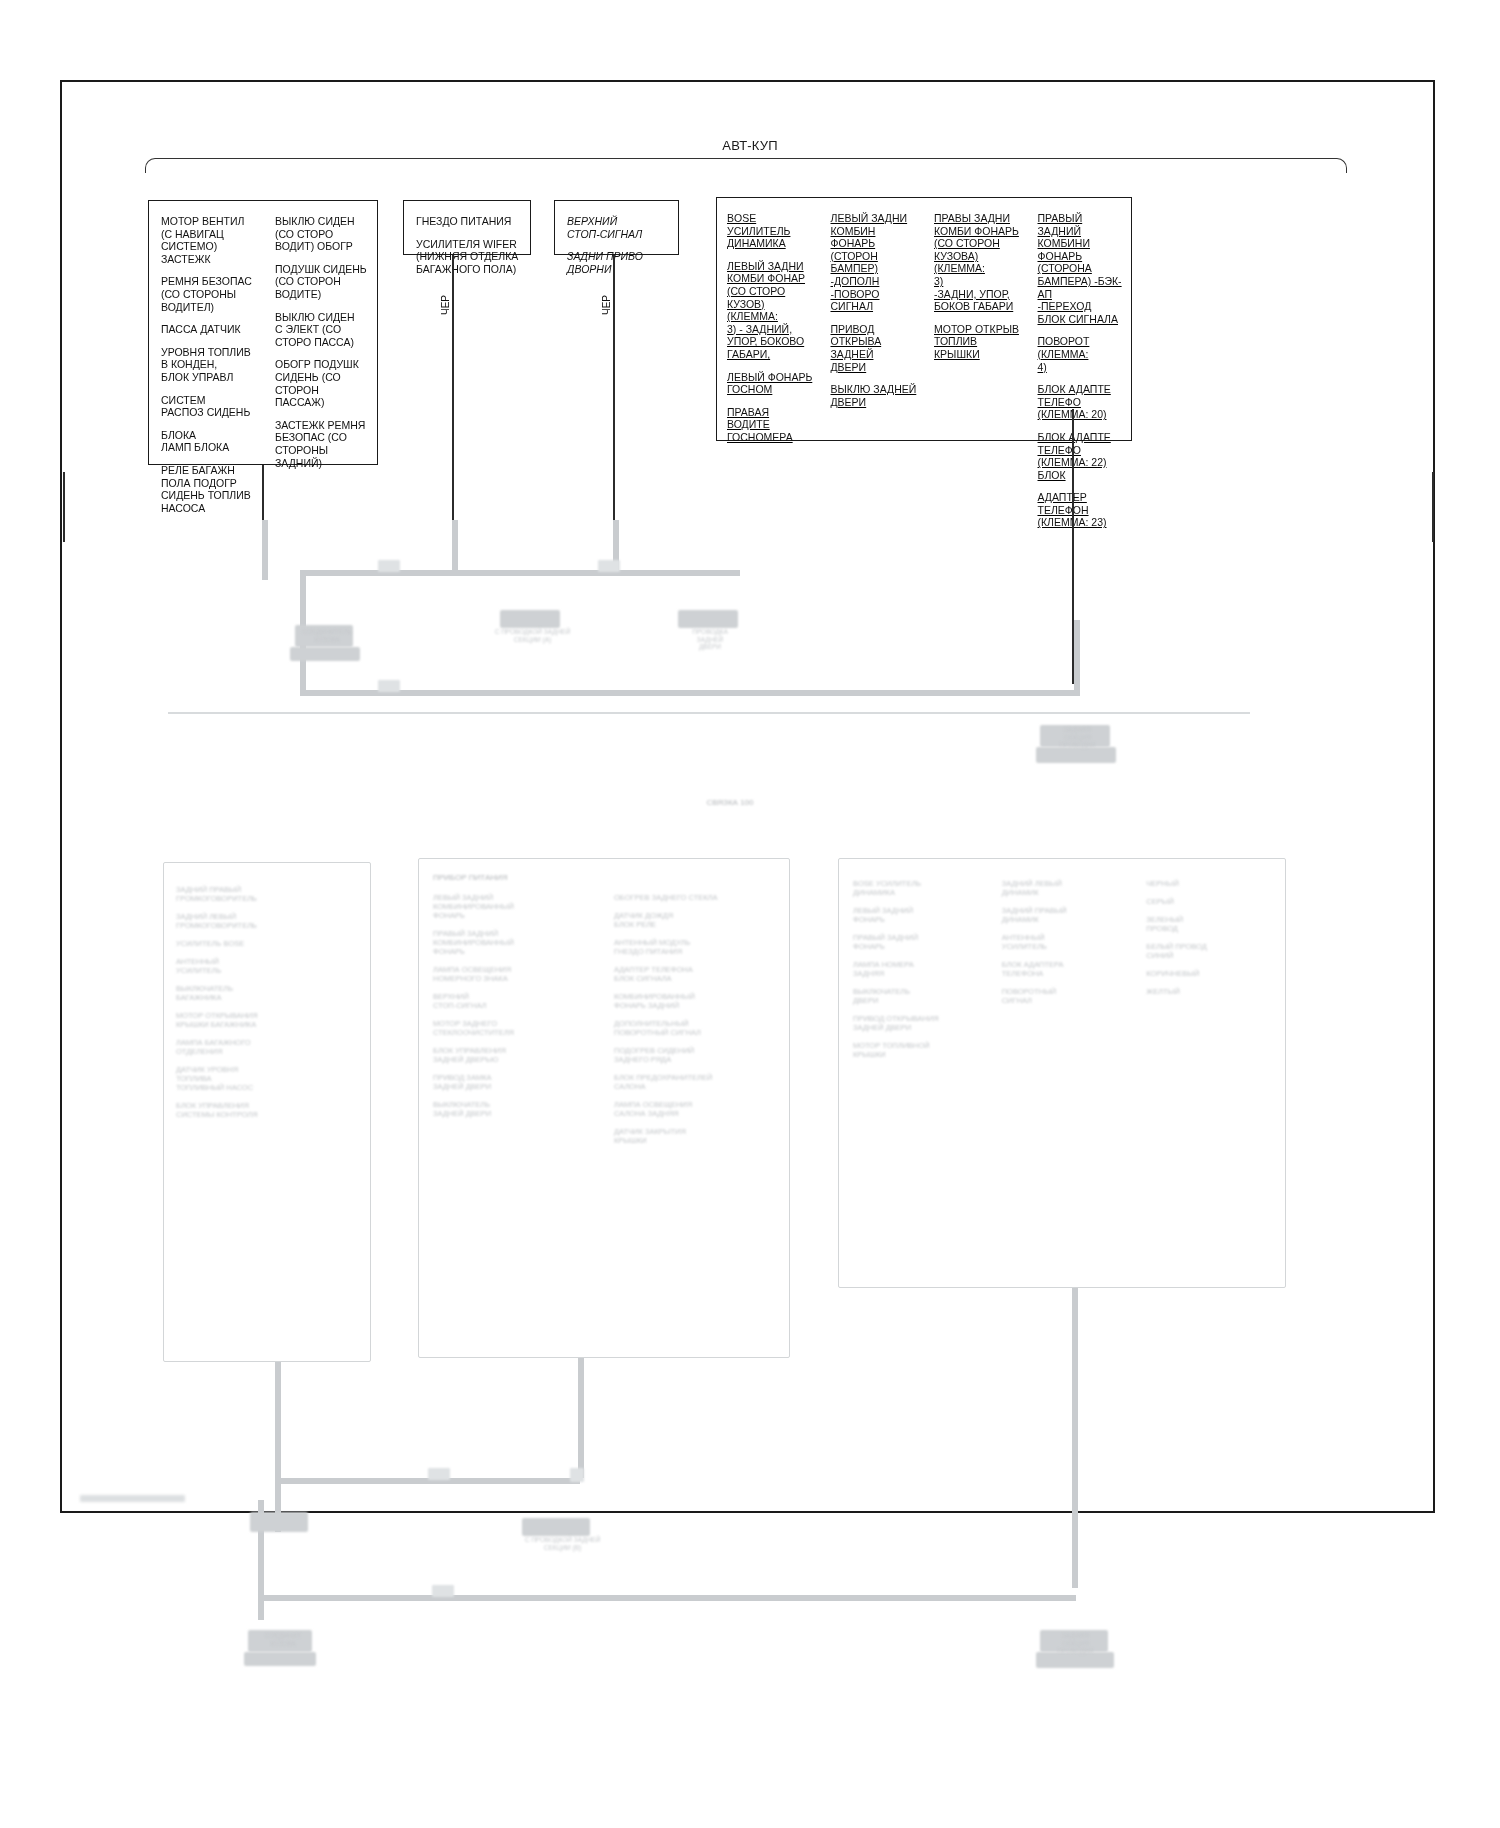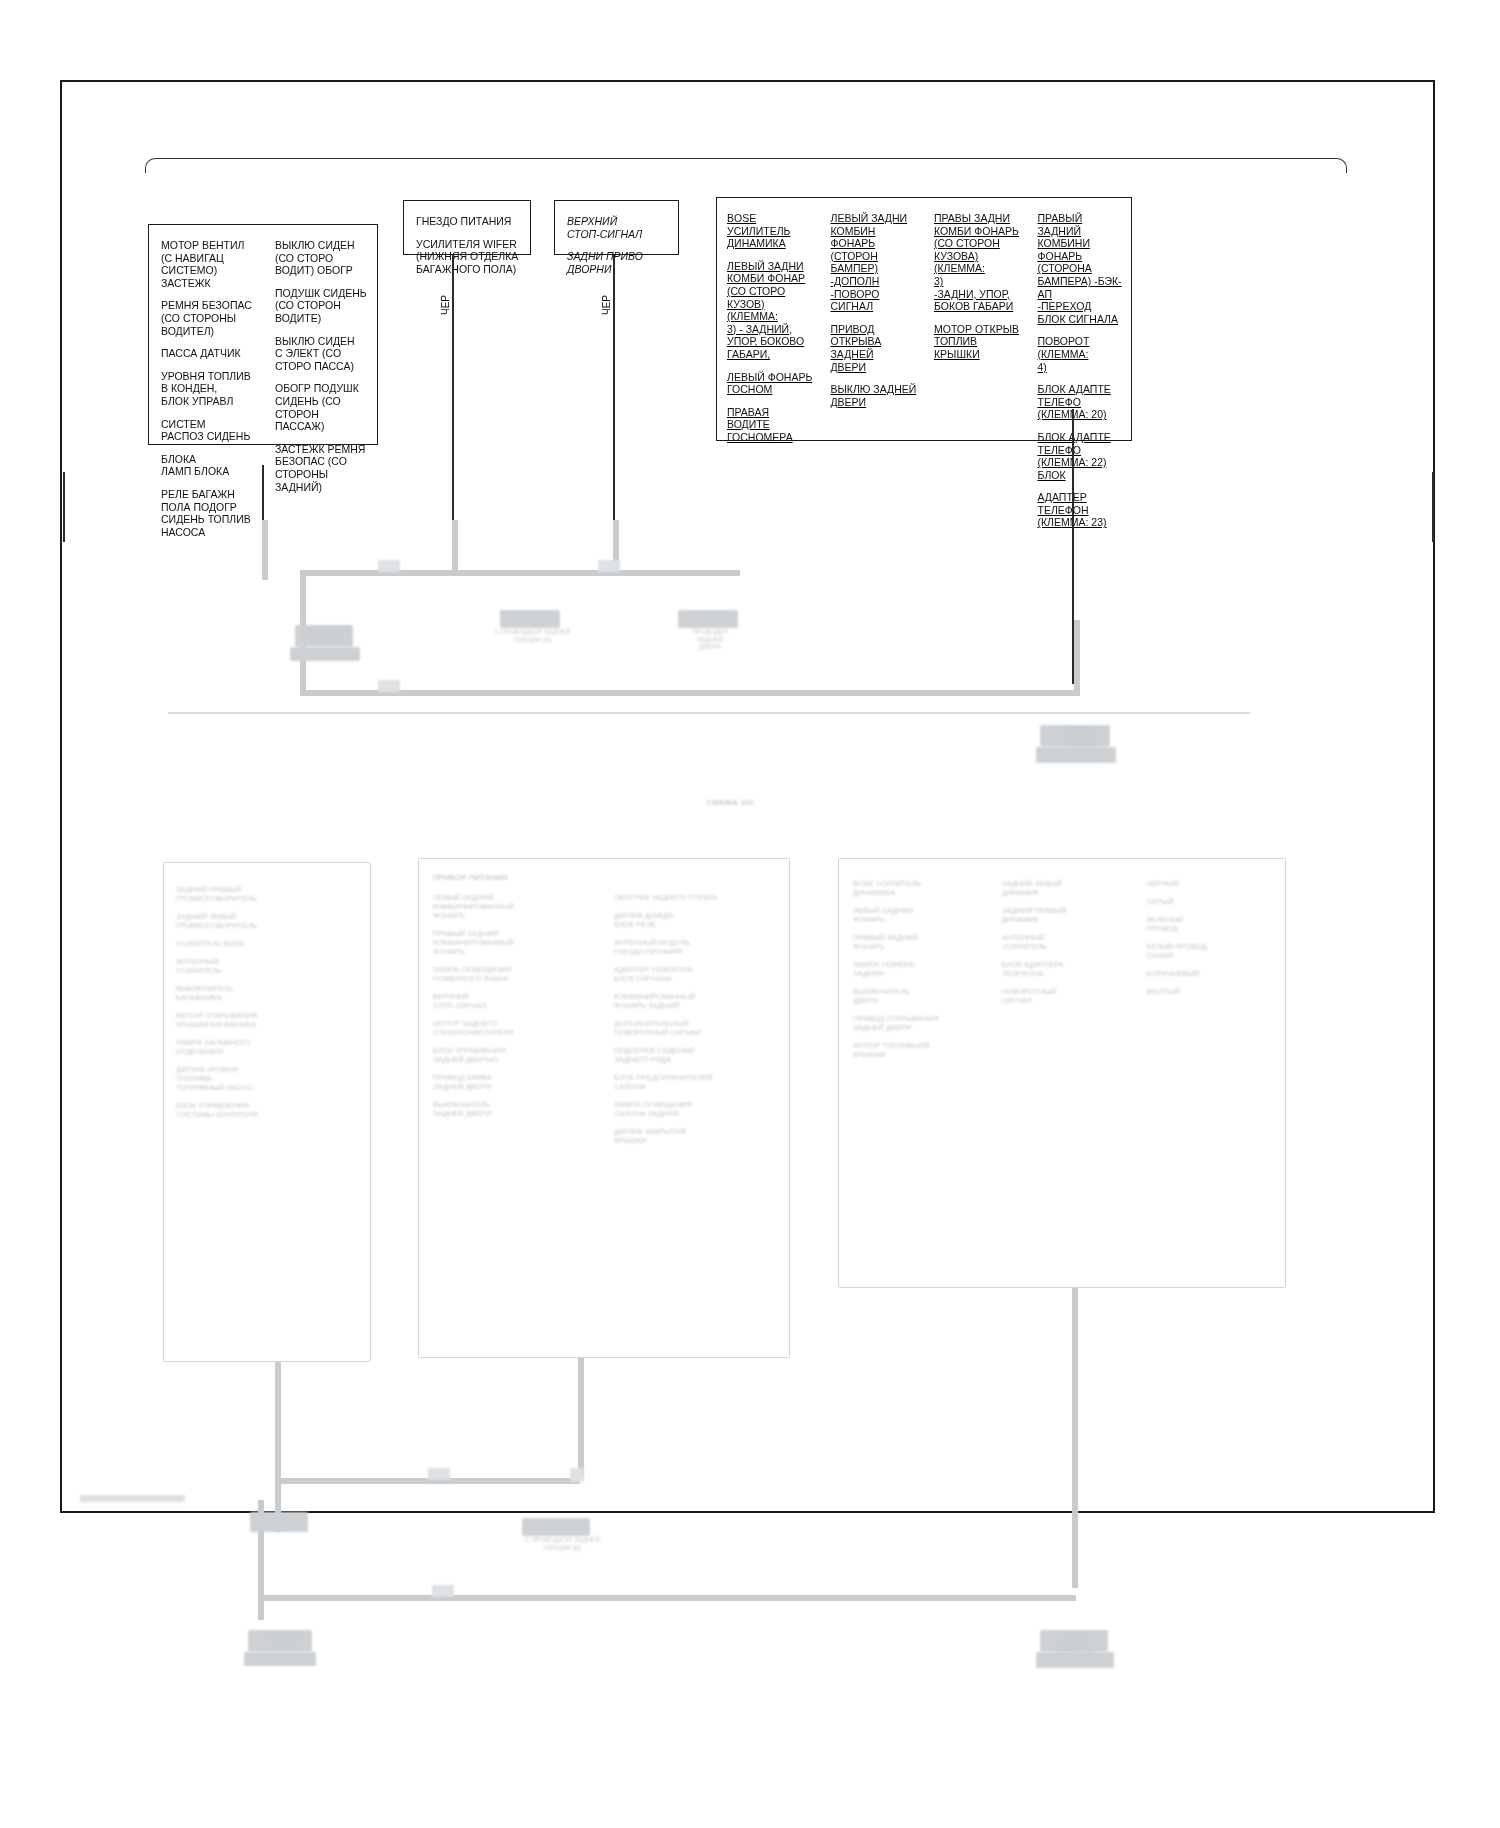--- a/index.html
+++ b/index.html
@@ -19,21 +19,21 @@
   .bracket-label{position:absolute;left:0;top:138px;width:1500px;text-align:center;
                  font-size:13px;color:#1a1a1a;letter-spacing:.2px;}
 
   
   .box{position:absolute;border:1.6px solid #1a1a1a;background:#fff;box-sizing:border-box;}
   .box .cols{display:flex;height:100%;box-sizing:border-box;padding:14px 0 10px 0;}
   .box .col{padding:0 8px 0 12px;box-sizing:border-box;}
   .entry{font-size:10.5px;line-height:12.6px;color:#111;margin-bottom:10px;white-space:pre-line;}
   .entry:last-child{margin-bottom:0;}
 
-  #box-body{left:148px;top:200px;width:230px;height:221px;margin-top:24px;}
+  #box-body{left:148px;top:200px;width:230px;height:265px;}
   #box-body .col{width:50%;}
   #box-wifer{left:403px;top:200px;width:128px;height:55px;}
   #box-wifer .col{width:100%;}
   #box-stop{left:554px;top:200px;width:125px;height:55px;}
   #box-stop .col{width:100%;font-style:italic;}
   #box-rear{left:716px;top:197px;width:416px;height:244px;text-decoration:underline;}
   #box-rear .col{width:25%;padding:0 6px 0 10px;}
 
   
   .ln{position:absolute;background:#2b2b2b;}
@@ -64,20 +64,21 @@
 <body>
 
 <div id="page">
 
   <div class="frame-top"></div>
   <div class="frame-left"></div>
   <div class="frame-right"></div>
   <div class="frame-bottom"></div>
 
   <div class="bracket"></div>
+  <div class="bracket-label">АВТ-КУП</div>
 
   <div class="box" id="box-body">
     <div class="cols">
       <div class="col">
         <div class="entry">МОТОР ВЕНТИЛ
 (С НАВИГАЦ
 СИСТЕМО) ЗАСТЕЖК</div>
         <div class="entry">РЕМНЯ БЕЗОПАС
 (СО СТОРОНЫ
 ВОДИТЕЛ)</div>

